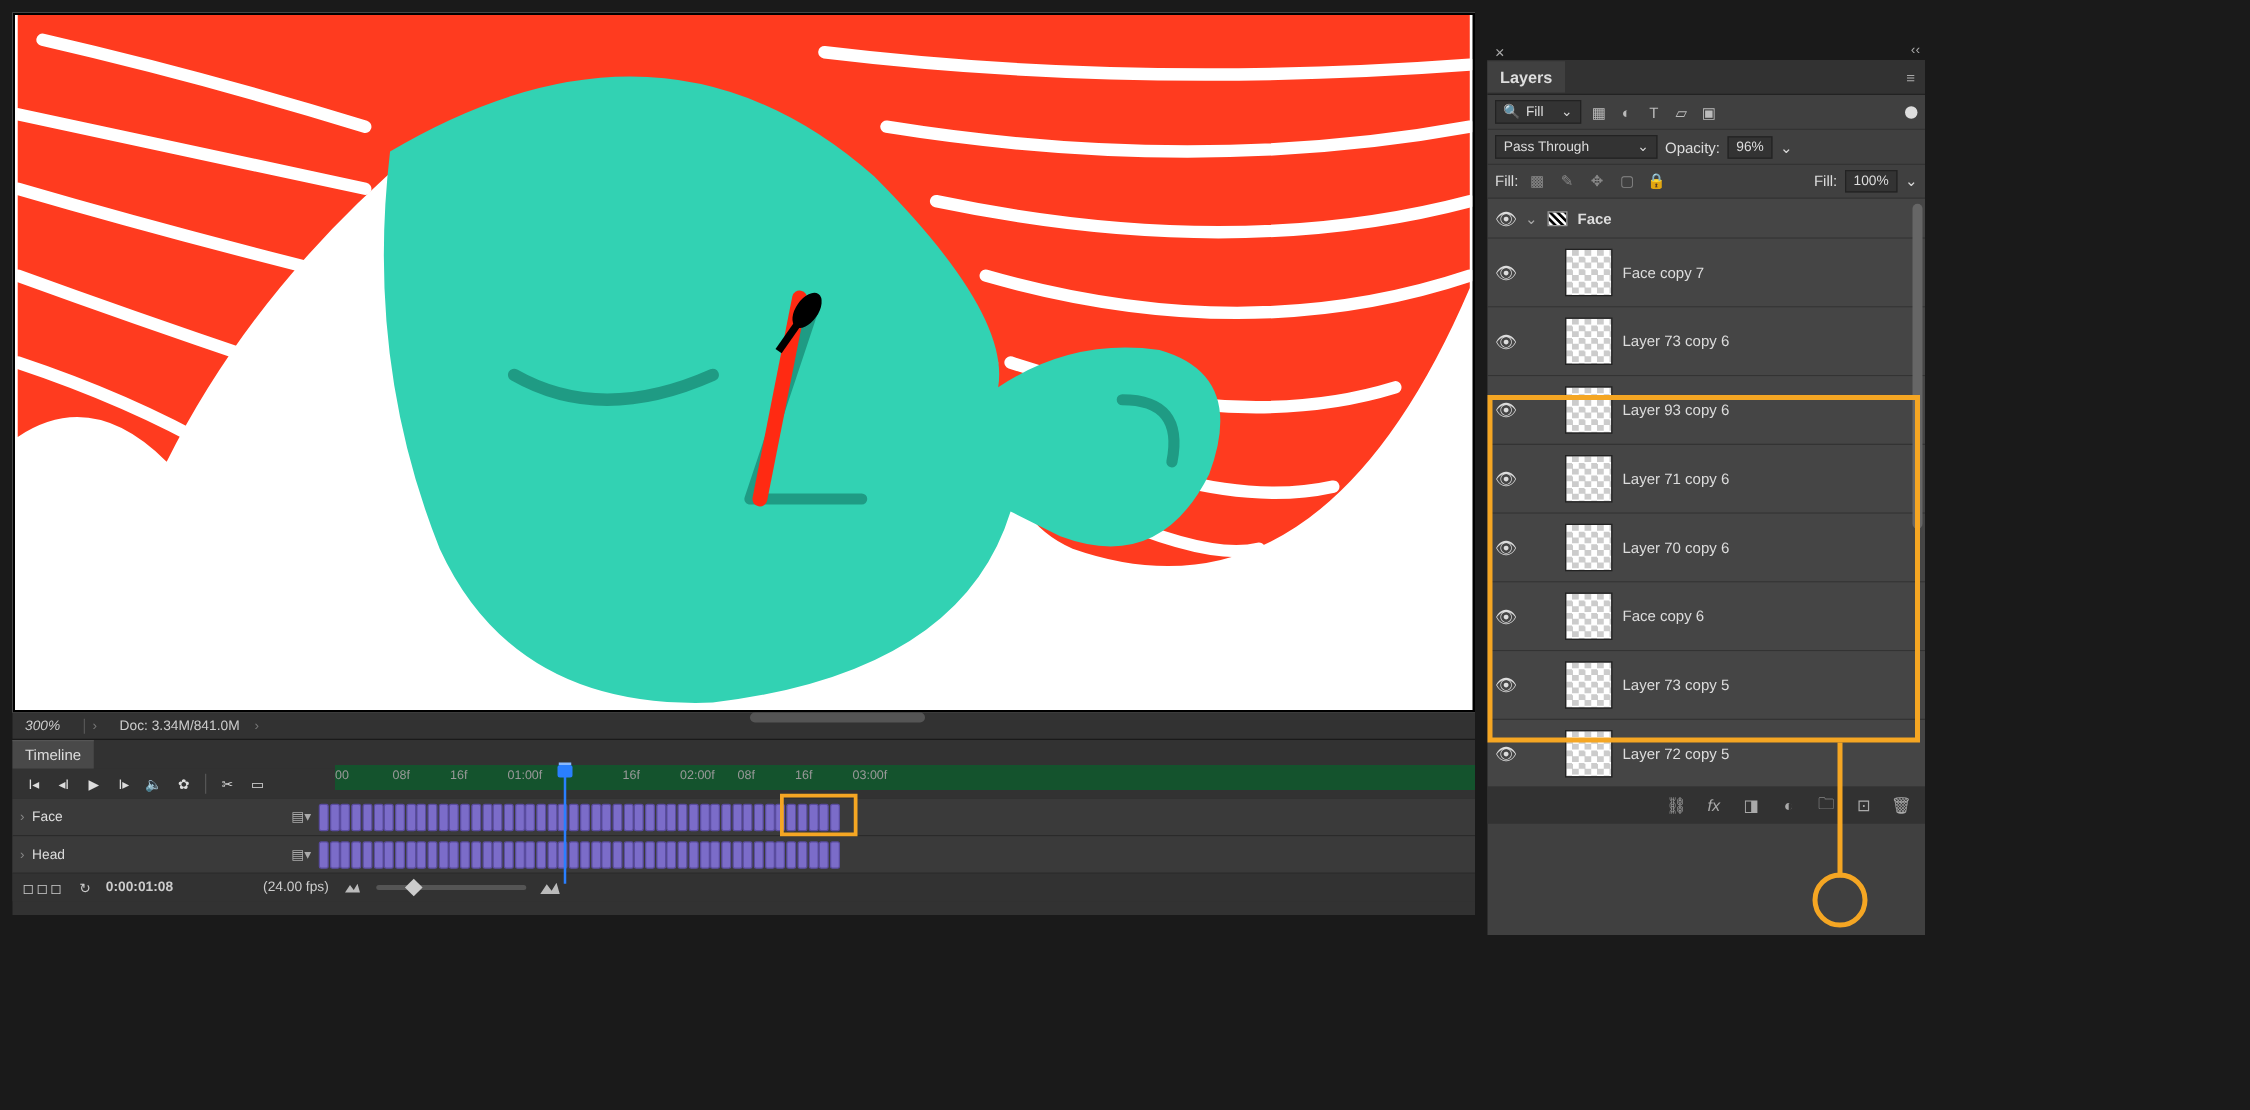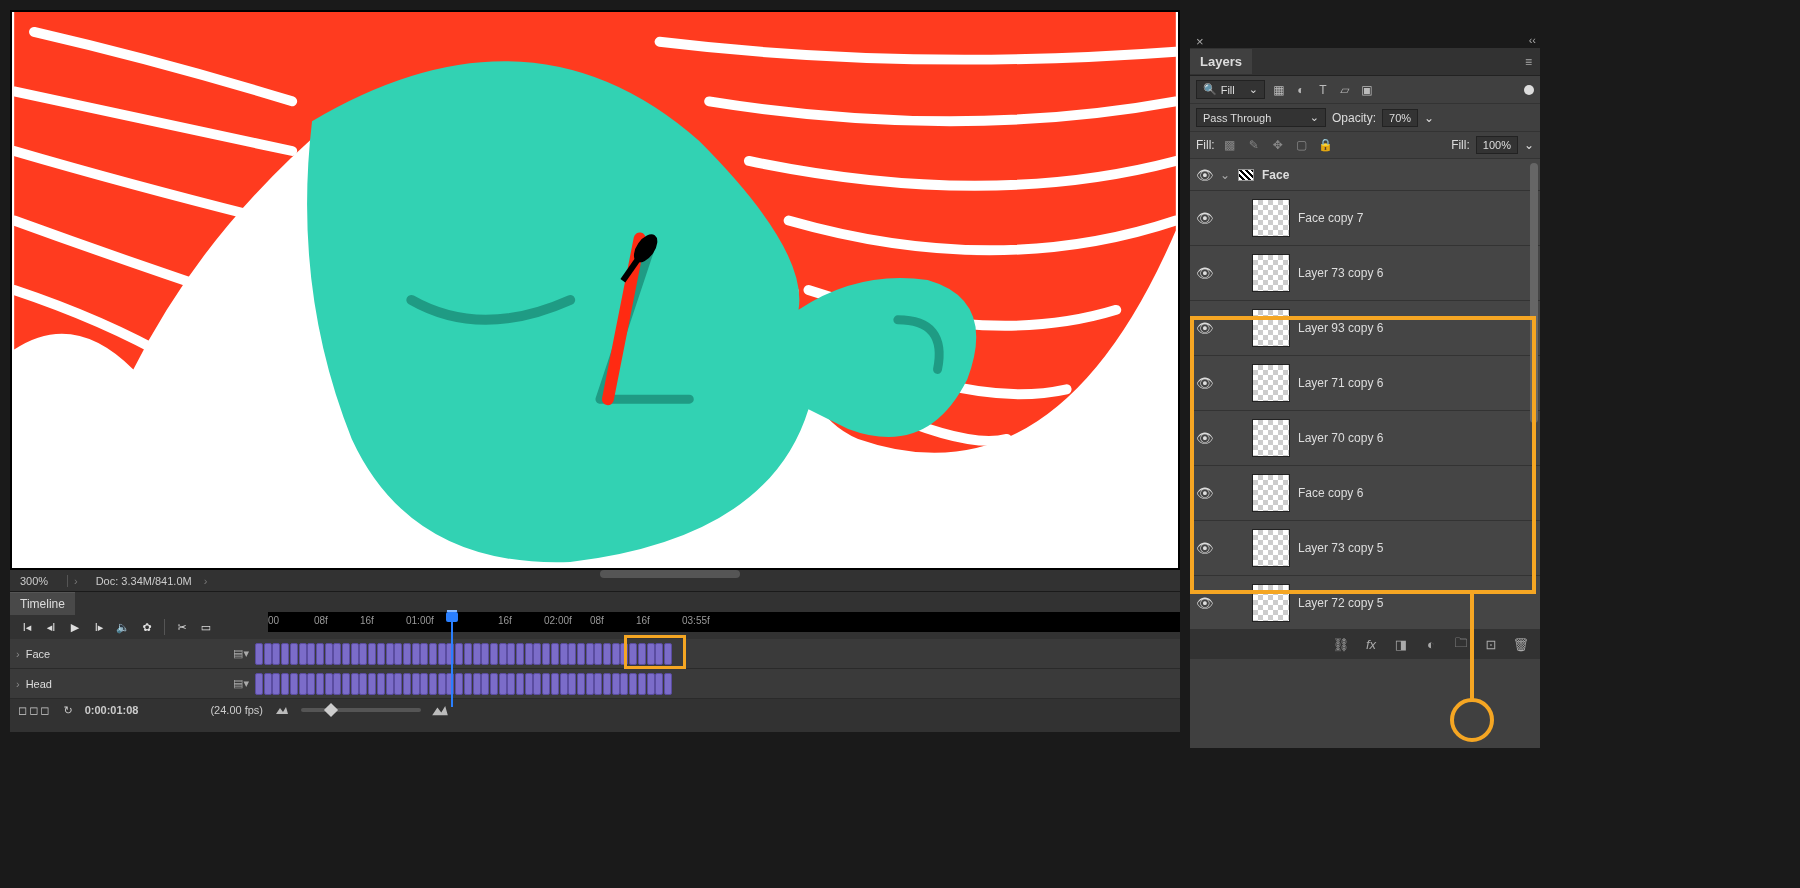--- a/index.html
+++ b/index.html
@@ -4,33 +4,33 @@
 <style>
 * { margin: 0; padding: 0; box-sizing: border-box; font-family: -apple-system, "Helvetica Neue", Arial, sans-serif; }
 body { background: #1a1a1a; width: 1800px; height: 888px; overflow: hidden; position: relative; }
 
 
 .canvas-wrap { position: absolute; left: 10px; top: 10px; width: 1170px; height: 560px; background: #fff; border: 2px solid #000; overflow: hidden; }
 .canvas-wrap svg { width: 100%; height: 100%; display: block; }
 
 
 .status-bar { position: absolute; left: 10px; top: 570px; width: 1170px; height: 21px; background: #323232; display: flex; align-items: center; font-size: 11px; color: #ccc; }
-.status-bar .zoom { width: 58px; padding-left: 10px; border-right: 1px solid #555; }
+.status-bar .zoom { width: 58px; padding-left: 10px; border-right: 1px solid #555; font-style: italic; }
 .status-bar .doc { padding: 0 12px; }
 .status-bar .chev { color: #777; }
 .canvas-scroll { position:absolute; left:600px; top:570px; width:140px; height:8px; background:#555; border-radius:4px; }
 
 
 .timeline { position: absolute; left: 10px; top: 592px; width: 1170px; height: 140px; background: #323232; color: #ddd; font-size: 11px; }
 .timeline .tab { display: inline-block; background: #494949; padding: 4px 10px; border-top: 1px solid #555; font-size:12px; }
 .timeline .controls-row { height: 24px; display: flex; align-items: center; padding: 0 6px; gap: 2px; background:#323232; position: relative; }
 .tl-btn { width: 22px; height: 18px; color: #ddd; background: transparent; display:flex;align-items:center;justify-content:center;font-size:11px; }
 .divider-v { width:1px; height:16px; background:#555; margin:0 4px; }
 
-.ruler { position:absolute; left:258px; top:20px; right:0; height:20px; background:#000000; color:#999; font-size:10px;}
+.ruler { position:absolute; left:258px; top:20px; right:0; height:20px; background:#14532d; color:#999; font-size:10px;}
 .ruler .tick { position:absolute; top:3px; }
 .playhead { position:absolute; left:441px; top:20px; width:2px; height:95px; background:#2a7fff; z-index:5;}
 .playhead::before { content:''; position:absolute; top:0; left:-5px; width:12px; height:10px; background:#2a7fff; border-radius:2px; }
 .playhead .whisker { position:absolute; top:-2px; left:-4px; width:10px; height:4px; border-top:2px solid #88b9ff; }
 
 .track { height: 30px; display:flex; align-items:center; border-bottom:1px solid #2a2a2a; background:#3a3a3a; }
 .track .hdr { width:245px; display:flex; align-items:center; padding:0 6px; justify-content:space-between; }
 .track .hdr .name { display:flex; gap:6px; align-items:center;}
 .frames { position:relative; flex:1; height:26px; }
 .frame { position:absolute; top:2px; width:8px; height:22px; background:#7b6cc9; border-radius:2px; border:1px solid #5a4ca0; }
@@ -132,21 +132,21 @@
   
   <div class="ruler">
     <span class="tick" style="left:0px">00</span>
     <span class="tick" style="left:46px">08f</span>
     <span class="tick" style="left:92px">16f</span>
     <span class="tick" style="left:138px">01:00f</span>
     <span class="tick" style="left:230px">16f</span>
     <span class="tick" style="left:276px">02:00f</span>
     <span class="tick" style="left:322px">08f</span>
     <span class="tick" style="left:368px">16f</span>
-    <span class="tick" style="left:414px">03:55f</span>
+    <span class="tick" style="left:414px">03:00f</span>
   </div>
   <div class="playhead">
       <div class="whisker"></div>
     </div>
 
   
   <div id="tracks">
       <div class="track">
         <div class="hdr">
           <span class="name">
@@ -302,21 +302,21 @@
     <span class="ico">▣</span>
     <span class="dot" style="margin-left:auto;"></span>
   </div>
   <div class="blend-row">
     <div class="select" style="width:130px;justify-content:space-between;">
         <span>Pass Through</span>
         <span>⌄</span>
       </div>
     <span>Opacity:</span>
     <div class="select">
-        <span>70%</span>
+        <span>96%</span>
       </div>
     <span>⌄</span>
   </div>
   <div class="lock-row">
     <span>Fill:</span>
     <span class="lico">▩</span>
     <span class="lico">✎</span>
     <span class="lico">✥</span>
     <span class="lico">▢</span>
     <span class="lico">🔒</span>

